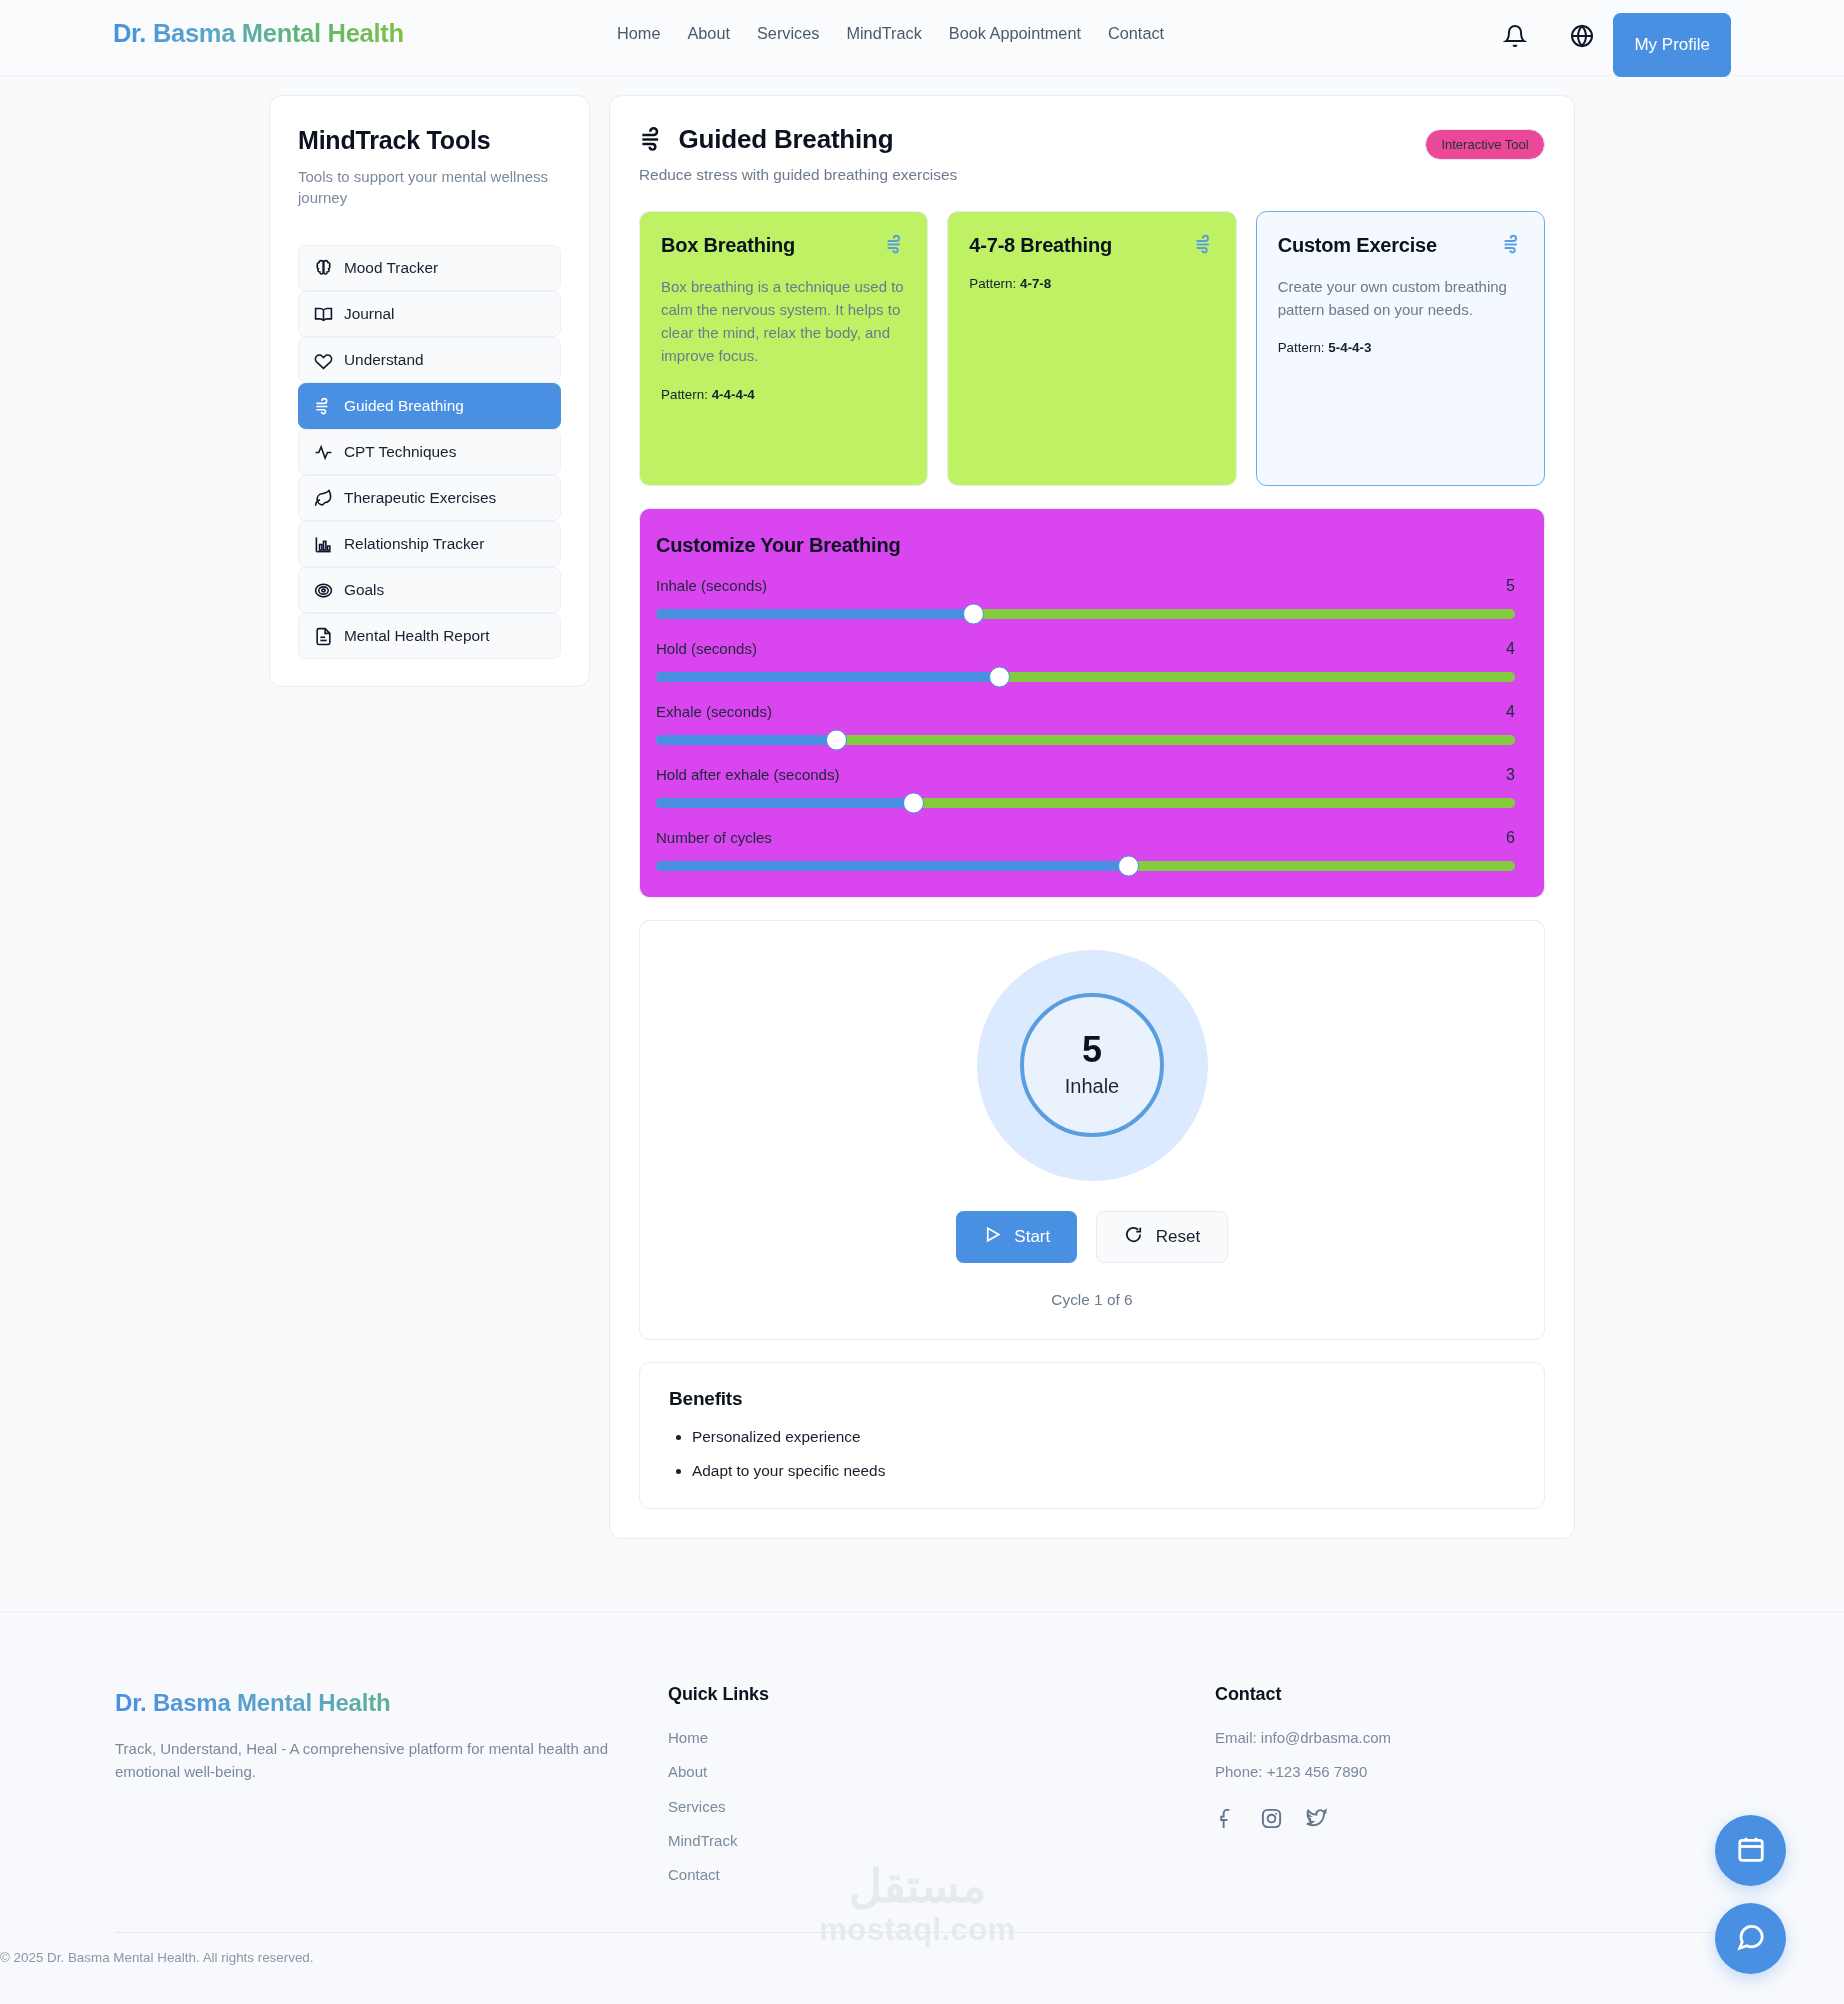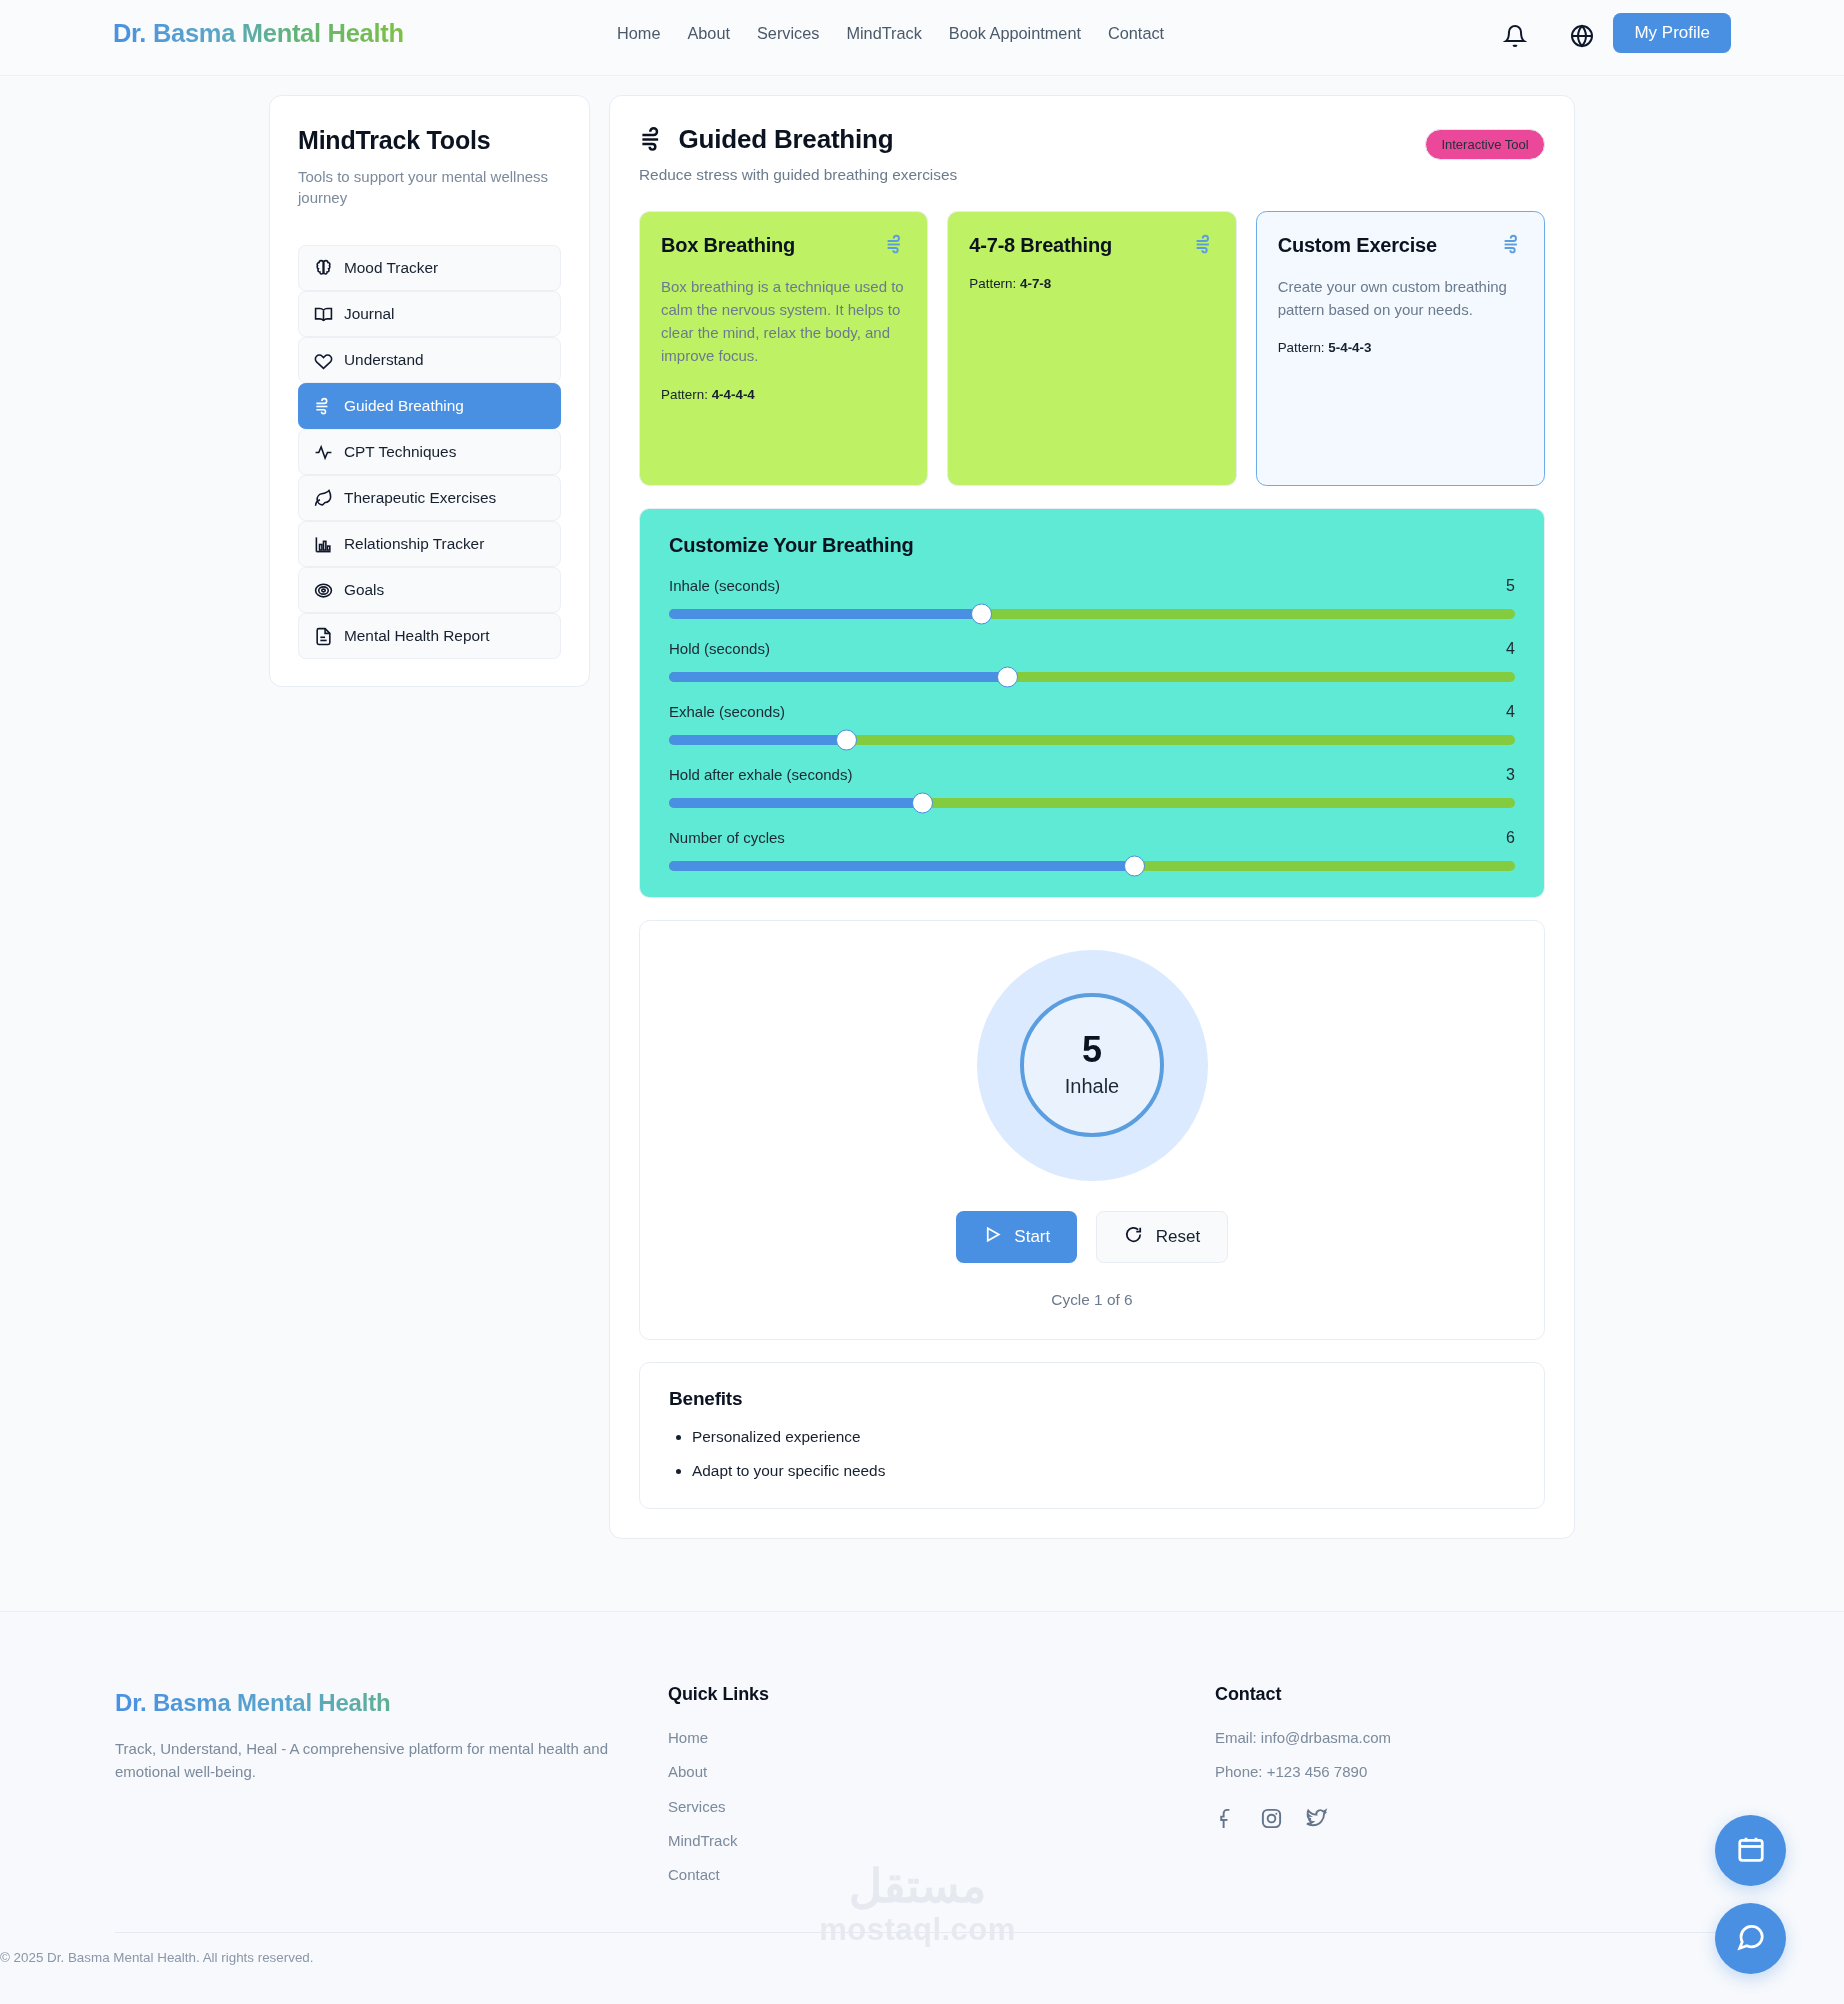--- a/index.html
+++ b/index.html
@@ -30,21 +30,21 @@
   .nav { position: absolute; left: 617px; top: 24px; display: flex; gap: 27px; }
   .nav a {
     font-size: 16.3px; color: #4b5a6b; text-decoration: none; white-space: nowrap;
   }
   .header-icons { position: absolute; right: 182px; top: 23px; display: flex; align-items: center; gap: 41px; }
   .hicon { width: 26px; height: 26px; display: flex; align-items: center; justify-content: center; }
   .hicon svg { width: 24px; height: 24px; stroke: #0f172a; fill: none; stroke-width: 2; }
   .profile-btn {
     position: absolute; right: 113px; top: 13.4px;
     background: #4a90e2; color: #ffffff; border: none; border-radius: 7.7px;
-    padding: 0 21px; height: 40px; font-size: 17px; font-weight: 500;
+    padding: 0 21px; height: 64px; font-size: 17px; font-weight: 500;
     font-family: "Liberation Sans", sans-serif; cursor: pointer; white-space: nowrap;
   }
 
   
   .content { position: absolute; top: 60px; left: 0; width: 1844px; }
   .shell { position: relative; width: 1844px; padding: 38px 0 0 0; }
 
   
   .sidebar {
     position: absolute; left: 269px; top: 35px; width: 321px;
@@ -93,22 +93,22 @@
   .card.sel { background: #f4f9ff; border: 1px solid #6aabe8; }
   .card-head { display: flex; align-items: center; justify-content: space-between; gap: 9.6px; }
   .card-head h3 { font-size: 20px; font-weight: 700; color: #0b1220; letter-spacing: -0.2px; }
   .card-head .wicon svg { width: 21px; height: 21px; stroke: #5b9ee0; fill: none; stroke-width: 2.2; }
   .card-desc { margin-top: 18px; font-size: 15px; line-height: 1.55; color: #6b7b8d; }
   .card-pattern { margin-top: 19px; font-size: 13.4px; color: #16202e; }
   .card-pattern b { font-weight: 700; }
 
   
   .panel {
-    margin-top: 22px; background: #5eead4; border: 0.5px solid #e8edf3;
-    border-radius: 10.6px; padding: 25px 29px 26px 29px;
+    margin-top: 22px; background: #d946ef; border: 0.5px solid #e8edf3;
+    border-radius: 10.6px; padding: 25px 29px 26px 16px;
   }
   .panel h3 { font-size: 20px; font-weight: 700; color: #0b1220; letter-spacing: -0.2px; }
   .slider-row { margin-top: 21px; }
   .slider-row:first-of-type { margin-top: 20px; }
   .slider-top { display: flex; justify-content: space-between; align-items: baseline; }
   .slider-label { font-size: 15px; color: #1d2836; }
   .slider-val { font-size: 16px; color: #1d2836; }
   .track {
     position: relative; margin-top: 14.4px; height: 9.6px; border-radius: 4.8px;
     background: #84cc3f; cursor: pointer;

